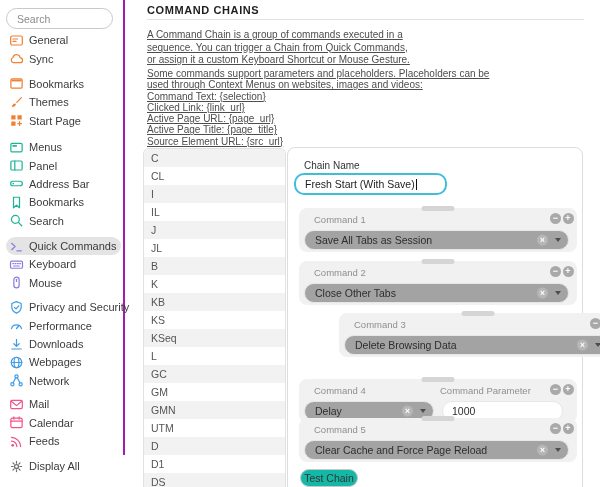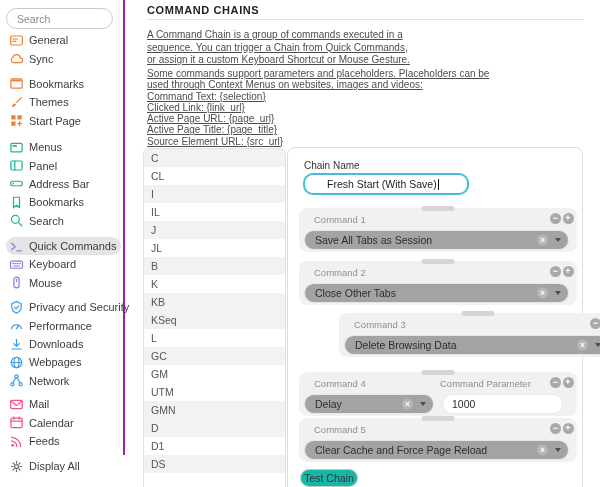--- a/index.html
+++ b/index.html
@@ -37,23 +37,23 @@
   
   .chain-list{position:absolute;left:18px;top:148px;width:143px;height:345px;box-sizing:border-box;
     border:1px solid #e2e2e2;border-bottom:none;border-radius:6px 6px 0 0;background:#fff;overflow:hidden;}
   .chain-row{height:18px;line-height:18px;padding-left:7px;font-size:10.5px;color:#555;cursor:default;}
   .chain-row.stripe{background:#f2f2f2;}
 
   
   .editor-panel{position:absolute;left:162px;top:147px;width:296px;height:395px;box-sizing:border-box;
     border:1px solid #ddd;border-radius:8px;background:#fff;}
   .name-label{position:absolute;left:16px;top:12px;font-size:10px;color:#333;}
-  .name-input{position:absolute;left:15px;top:25px;width:140px;height:18px;box-sizing:content-box;
+  .name-input{position:absolute;left:6px;top:25px;width:140px;height:18px;box-sizing:content-box;
     border:2px solid #41bdd8;border-radius:10px;background:#fff;display:flex;align-items:center;
-    padding-left:22px;font-size:10.5px;color:#1d1d1d;white-space:nowrap;overflow:hidden;}
+    padding-left:9px;font-size:10.5px;color:#1d1d1d;white-space:nowrap;overflow:hidden;}
   .caret{display:inline-block;width:1px;height:11px;background:#111;margin-left:1px;animation:blink 1s steps(1) infinite;}
   @keyframes blink{50%{opacity:0;}}
 
   .card{position:absolute;left:11px;width:278px;height:44px;background:#f1f1f1;border-radius:8px;}
   .handle{position:absolute;top:-2px;left:50%;transform:translateX(-50%);width:33px;height:5px;background:#d5d5d5;border-radius:2.5px;}
   .card-label{position:absolute;left:15px;top:6px;font-size:9.5px;color:#8f8f8f;}
   .round-btn{position:absolute;top:5px;width:11px;height:11px;border-radius:50%;background:#a9a9a9;color:#fff;
     display:flex;align-items:center;justify-content:center;font-size:9px;line-height:9px;font-weight:bold;cursor:default;}
   .btn-minus{right:16px;} .btn-plus{right:3.5px;}
   .select-pill{position:absolute;left:5px;top:22px;height:20px;box-sizing:border-box;background:#a3a3a3;
@@ -324,26 +324,27 @@
     <div class="chain-list">
         <div class="chain-row stripe">C</div>
         <div class="chain-row">CL</div>
         <div class="chain-row stripe">I</div>
         <div class="chain-row">IL</div>
         <div class="chain-row stripe">J</div>
         <div class="chain-row">JL</div>
         <div class="chain-row stripe">B</div>
         <div class="chain-row">K</div>
         <div class="chain-row stripe">KB</div>
+        <div class="chain-row">KS</div>
         <div class="chain-row stripe">KSeq</div>
         <div class="chain-row">L</div>
         <div class="chain-row stripe">GC</div>
         <div class="chain-row">GM</div>
+        <div class="chain-row stripe">GMN</div>
         <div class="chain-row">UTM</div>
-        <div class="chain-row stripe">GMN</div>
         <div class="chain-row stripe">D</div>
         <div class="chain-row">D1</div>
         <div class="chain-row stripe">DS</div>
       </div>
 
     <section class="editor-panel">
       <div class="name-label">Chain Name</div>
       <div class="name-input" role="textbox" style="border-color: rgb(65, 189, 216);">
         <span>Fresh Start (With Save)</span>
           <span class="caret"></span>
@@ -375,21 +376,21 @@
             <div class="handle"></div>
             <div class="card-label">Command 3</div>
             <div class="round-btn btn-minus">−</div>
             <div class="round-btn btn-plus">+</div>
             <div class="select-pill wide">
               <span>Delete Browsing Data</span>
               <div class="clear-btn">×</div>
               <div class="caret-down"></div>
             </div>
           </div>
-          <div class="card" style="top: 224px;">
+          <div class="card" style="top: 231px;">
             <div class="handle"></div>
             <div class="card-label">Command 4</div>
             <div class="round-btn btn-minus">−</div>
             <div class="round-btn btn-plus">+</div>
             <div class="select-pill narrow">
               <span>Delay</span>
               <div class="clear-btn">×</div>
               <div class="caret-down"></div>
             </div>
             <div class="param-label">Command Parameter</div>

